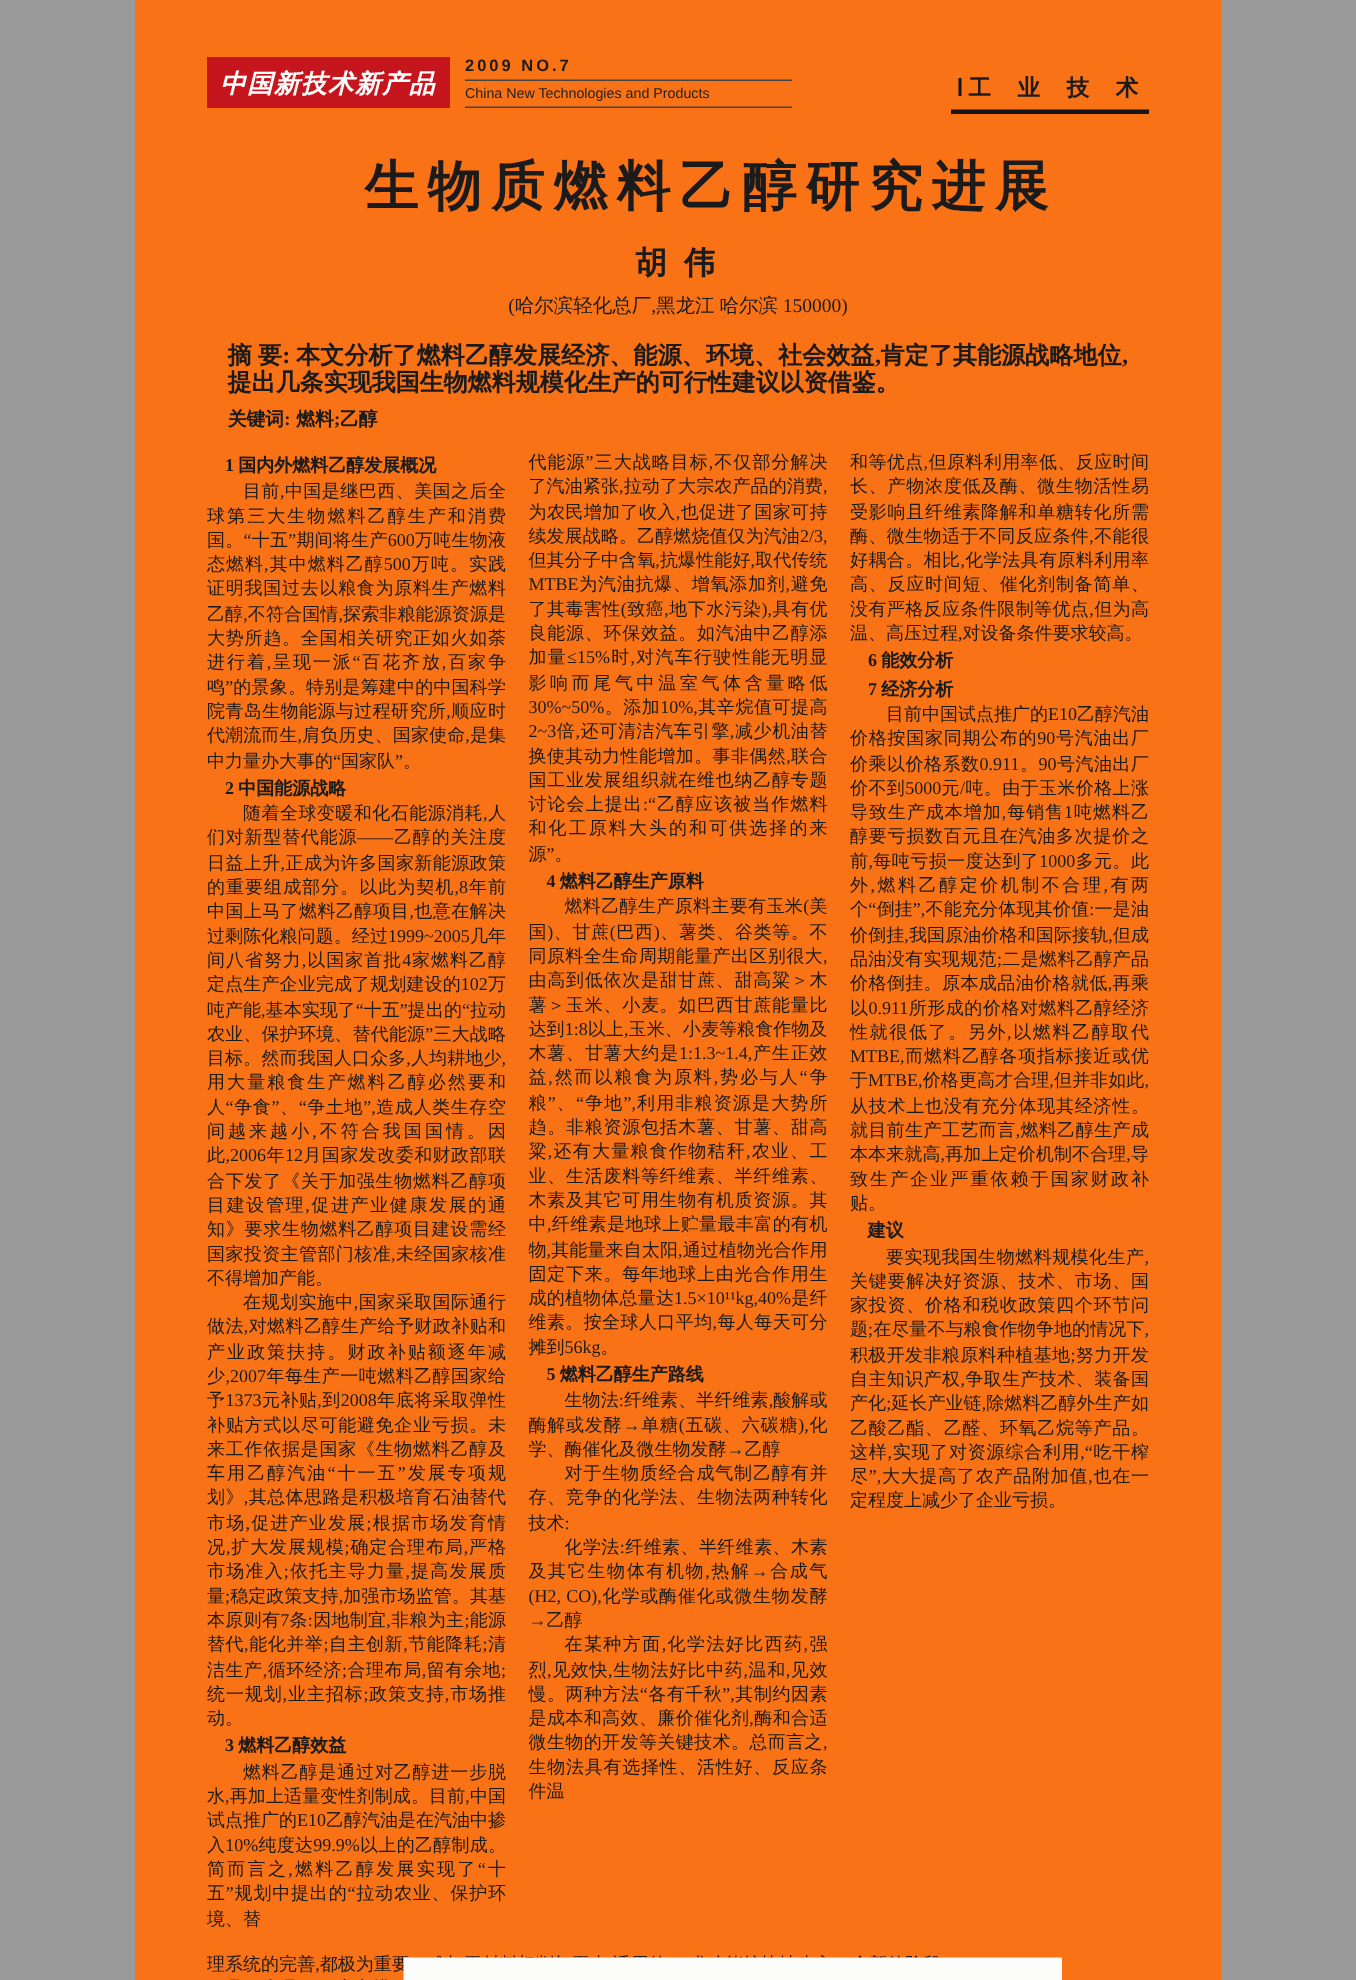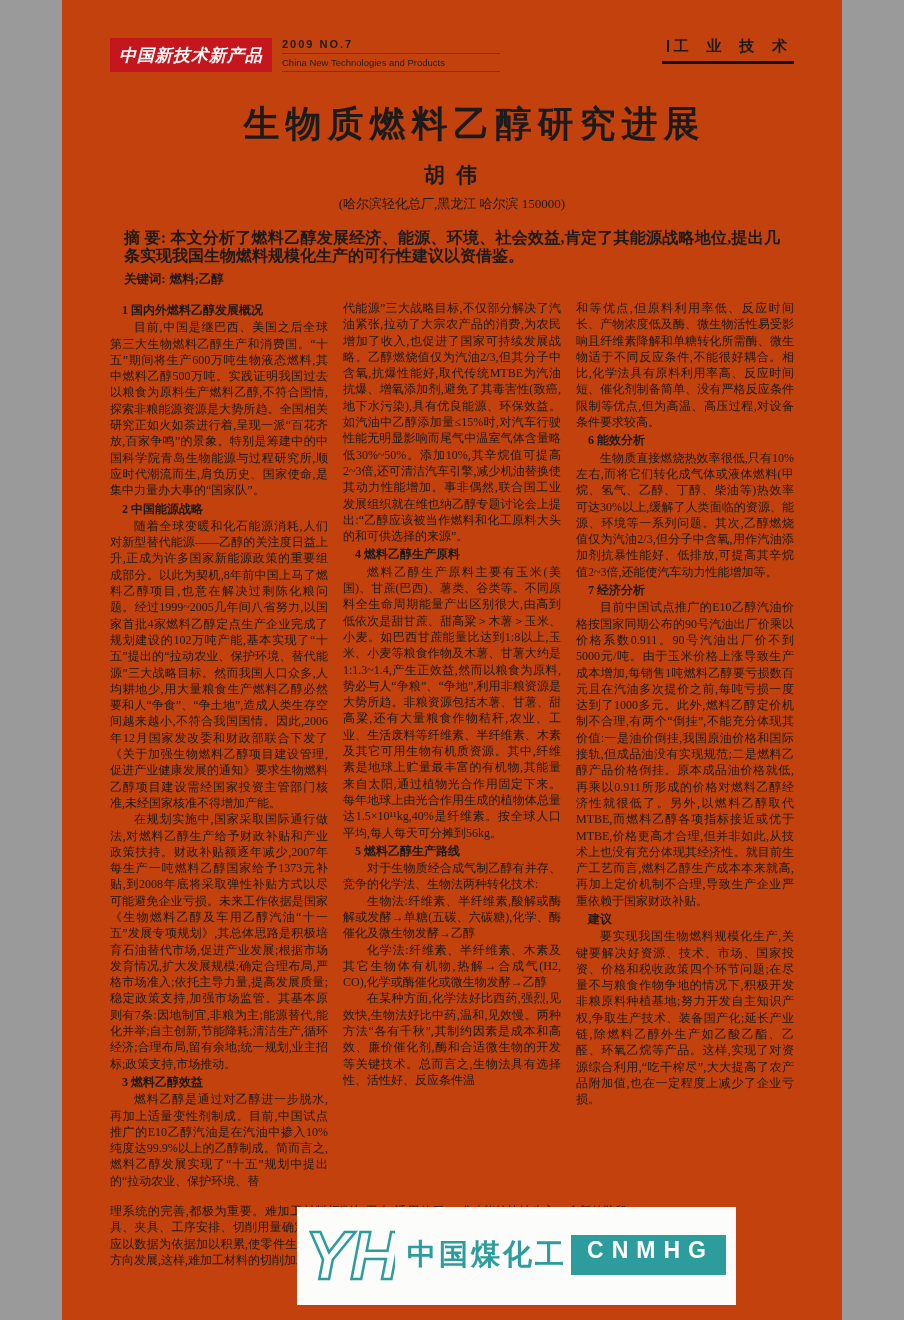--- a/index.html
+++ b/index.html
@@ -1,28 +1,28 @@
 <!DOCTYPE html>
 <html><head>
 <meta charset="utf-8">
 <style>
   * { margin:0; padding:0; box-sizing:border-box; }
   html,body { background:#9a9a9a; }
   body { font-family:"Liberation Serif","DejaVu Serif",serif; }
-  .page { width:780px; height:1320px; margin:0 auto; background:#c2410c; color:#1b1b1b; position:relative; overflow:hidden; }
+  .page { width:724px; height:1320px; margin:0 auto; background:#f97316; color:#1b1b1b; position:relative; overflow:hidden; }
 
   
   .masthead { position:relative; height:48px; margin:36px 48px 0 48px; }
   .logo-box { position:absolute; left:0; top:2px; width:162px; height:34px; background:#c5161d; color:#fff;
               display:flex; align-items:center; justify-content:center; font-weight:bold; font-style:italic;
               font-size:17px; letter-spacing:1px; font-family:"Liberation Sans","DejaVu Sans",sans-serif; }
   .issue-block { position:absolute; left:172px; top:2px; width:218px; font-family:"Liberation Sans","DejaVu Sans",sans-serif; }
   .issue-no { font-size:11px; font-weight:bold; letter-spacing:2px; border-bottom:1px solid #444; padding-bottom:3px; }
   .issue-en { font-size:9.5px; padding:3px 0 3px 0; border-bottom:1px solid #444; color:#222; }
-  .section-label { position:absolute; right:0; bottom:20px; width:132px; text-align:right; font-size:15px; font-weight:bold;
+  .section-label { position:absolute; right:0; bottom:8px; width:132px; text-align:right; font-size:15px; font-weight:bold;
                    letter-spacing:7px; border-bottom:3px solid #151515; padding-bottom:5px; white-space:nowrap; }
   .section-tick { display:inline-block; width:2px; height:12px; background:#151515; margin-right:5px; vertical-align:-1px; }
 
   
   .title { text-align:center; font-size:36px; font-weight:900; letter-spacing:6px; margin-top:16px;
            font-family:"Liberation Sans","DejaVu Sans",sans-serif;margin-left:45px; }
   .author { text-align:center; font-size:21px; font-weight:bold; margin-top:12px; letter-spacing:3px; }
   .affiliation { text-align:center; font-size:13px; margin-top:6px; }
   .abstract { margin:16px 62px 0 62px; font-size:16px; font-weight:bold; line-height:18px; text-align:justify; }
   .abstract .label, .keywords .label { font-weight:bold; margin-right:4px; }
@@ -89,29 +89,28 @@
         <div class="blk-para">随着全球变暖和化石能源消耗,人们对新型替代能源——乙醇的关注度日益上升,正成为许多国家新能源政策的重要组成部分。以此为契机,8年前中国上马了燃料乙醇项目,也意在解决过剩陈化粮问题。经过1999~2005几年间八省努力,以国家首批4家燃料乙醇定点生产企业完成了规划建设的102万吨产能,基本实现了“十五”提出的“拉动农业、保护环境、替代能源”三大战略目标。然而我国人口众多,人均耕地少,用大量粮食生产燃料乙醇必然要和人“争食”、“争土地”,造成人类生存空间越来越小,不符合我国国情。因此,2006年12月国家发改委和财政部联合下发了《关于加强生物燃料乙醇项目建设管理,促进产业健康发展的通知》要求生物燃料乙醇项目建设需经国家投资主管部门核准,未经国家核准不得增加产能。</div>
         <div class="blk-para">在规划实施中,国家采取国际通行做法,对燃料乙醇生产给予财政补贴和产业政策扶持。财政补贴额逐年减少,2007年每生产一吨燃料乙醇国家给予1373元补贴,到2008年底将采取弹性补贴方式以尽可能避免企业亏损。未来工作依据是国家《生物燃料乙醇及车用乙醇汽油“十一五”发展专项规划》,其总体思路是积极培育石油替代市场,促进产业发展;根据市场发育情况,扩大发展规模;确定合理布局,严格市场准入;依托主导力量,提高发展质量;稳定政策支持,加强市场监管。其基本原则有7条:因地制宜,非粮为主;能源替代,能化并举;自主创新,节能降耗;清洁生产,循环经济;合理布局,留有余地;统一规划,业主招标;政策支持,市场推动。</div>
         <div class="blk-heading">3 燃料乙醇效益</div>
         <div class="blk-para">燃料乙醇是通过对乙醇进一步脱水,再加上适量变性剂制成。目前,中国试点推广的E10乙醇汽油是在汽油中掺入10%纯度达99.9%以上的乙醇制成。简而言之,燃料乙醇发展实现了“十五”规划中提出的“拉动农业、保护环境、替</div>
       </div>
     <div class="col">
         <div class="blk-cont">代能源”三大战略目标,不仅部分解决了汽油紧张,拉动了大宗农产品的消费,为农民增加了收入,也促进了国家可持续发展战略。乙醇燃烧值仅为汽油2/3,但其分子中含氧,抗爆性能好,取代传统MTBE为汽油抗爆、增氧添加剂,避免了其毒害性(致癌,地下水污染),具有优良能源、环保效益。如汽油中乙醇添加量≤15%时,对汽车行驶性能无明显影响而尾气中温室气体含量略低30%~50%。添加10%,其辛烷值可提高2~3倍,还可清洁汽车引擎,减少机油替换使其动力性能增加。事非偶然,联合国工业发展组织就在维也纳乙醇专题讨论会上提出:“乙醇应该被当作燃料和化工原料大头的和可供选择的来源”。</div>
         <div class="blk-heading">4 燃料乙醇生产原料</div>
         <div class="blk-para">燃料乙醇生产原料主要有玉米(美国)、甘蔗(巴西)、薯类、谷类等。不同原料全生命周期能量产出区别很大,由高到低依次是甜甘蔗、甜高粱＞木薯＞玉米、小麦。如巴西甘蔗能量比达到1:8以上,玉米、小麦等粮食作物及木薯、甘薯大约是1:1.3~1.4,产生正效益,然而以粮食为原料,势必与人“争粮”、“争地”,利用非粮资源是大势所趋。非粮资源包括木薯、甘薯、甜高粱,还有大量粮食作物秸秆,农业、工业、生活废料等纤维素、半纤维素、木素及其它可用生物有机质资源。其中,纤维素是地球上贮量最丰富的有机物,其能量来自太阳,通过植物光合作用固定下来。每年地球上由光合作用生成的植物体总量达1.5×10¹¹kg,40%是纤维素。按全球人口平均,每人每天可分摊到56kg。</div>
         <div class="blk-heading">5 燃料乙醇生产路线</div>
+        <div class="blk-para">生物法:纤维素、半纤维素,酸解或酶解或发酵→单糖(五碳、六碳糖),化学、酶催化及微生物发酵→乙醇</div>
         <div class="blk-para">对于生物质经合成气制乙醇有并存、竞争的化学法、生物法两种转化技术:</div>
-        <div class="blk-para">生物法:纤维素、半纤维素,酸解或酶解或发酵→单糖(五碳、六碳糖),化学、酶催化及微生物发酵→乙醇</div>
         <div class="blk-para">化学法:纤维素、半纤维素、木素及其它生物体有机物,热解→合成气(H2, CO),化学或酶催化或微生物发酵→乙醇</div>
         <div class="blk-para">在某种方面,化学法好比西药,强烈,见效快,生物法好比中药,温和,见效慢。两种方法“各有千秋”,其制约因素是成本和高效、廉价催化剂,酶和合适微生物的开发等关键技术。总而言之,生物法具有选择性、活性好、反应条件温</div>
       </div>
     <div class="col">
         <div class="blk-cont">和等优点,但原料利用率低、反应时间长、产物浓度低及酶、微生物活性易受影响且纤维素降解和单糖转化所需酶、微生物适于不同反应条件,不能很好耦合。相比,化学法具有原料利用率高、反应时间短、催化剂制备简单、没有严格反应条件限制等优点,但为高温、高压过程,对设备条件要求较高。</div>
         <div class="blk-heading">6 能效分析</div>
-        <div class="blk-para">生物质直接燃烧热效率很低,只有10%左右,而将它们转化成气体或液体燃料(甲烷、氢气、乙醇、丁醇、柴油等)热效率可达30%以上,缓解了人类面临的资源、能源、环境等一系列问题。其次,乙醇燃烧值仅为汽油2/3,但分子中含氧,用作汽油添加剂抗暴性能好、低排放,可提高其辛烷值2~3倍,还能使汽车动力性能增加等。</div>
         <div class="blk-heading">7 经济分析</div>
         <div class="blk-para">目前中国试点推广的E10乙醇汽油价格按国家同期公布的90号汽油出厂价乘以价格系数0.911。90号汽油出厂价不到5000元/吨。由于玉米价格上涨导致生产成本增加,每销售1吨燃料乙醇要亏损数百元且在汽油多次提价之前,每吨亏损一度达到了1000多元。此外,燃料乙醇定价机制不合理,有两个“倒挂”,不能充分体现其价值:一是油价倒挂,我国原油价格和国际接轨,但成品油没有实现规范;二是燃料乙醇产品价格倒挂。原本成品油价格就低,再乘以0.911所形成的价格对燃料乙醇经济性就很低了。另外,以燃料乙醇取代MTBE,而燃料乙醇各项指标接近或优于MTBE,价格更高才合理,但并非如此,从技术上也没有充分体现其经济性。就目前生产工艺而言,燃料乙醇生产成本本来就高,再加上定价机制不合理,导致生产企业严重依赖于国家财政补贴。</div>
         <div class="blk-heading">建议</div>
         <div class="blk-para">要实现我国生物燃料规模化生产,关键要解决好资源、技术、市场、国家投资、价格和税收政策四个环节问题;在尽量不与粮食作物争地的情况下,积极开发非粮原料种植基地;努力开发自主知识产权,争取生产技术、装备国产化;延长产业链,除燃料乙醇外生产如乙酸乙酯、乙醛、环氧乙烷等产品。这样,实现了对资源综合利用,“吃干榨尽”,大大提高了农产品附加值,也在一定程度上减少了企业亏损。</div>
       </div>
   </div>
 
   <div class="bottom">
     <div class="col">
         <div class="blk-cont">理系统的完善,都极为重要。难加工材料切削加工中,适用的刀具、夹具、工序安排、切削用量确定等有关切削条件的数据,均应以数据为依据加以积累,使零件生产方式沿着以数据为基础的方向发展,这样,难加工材料的切削加工技</div>

